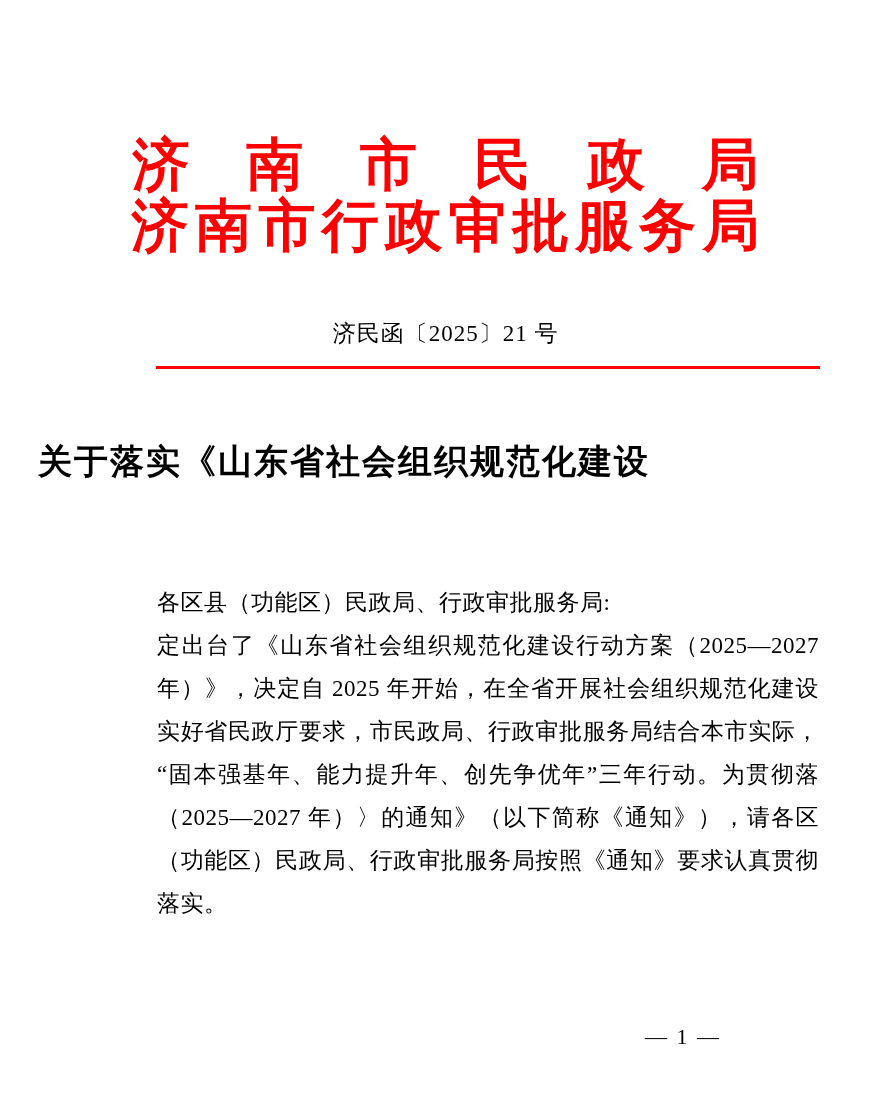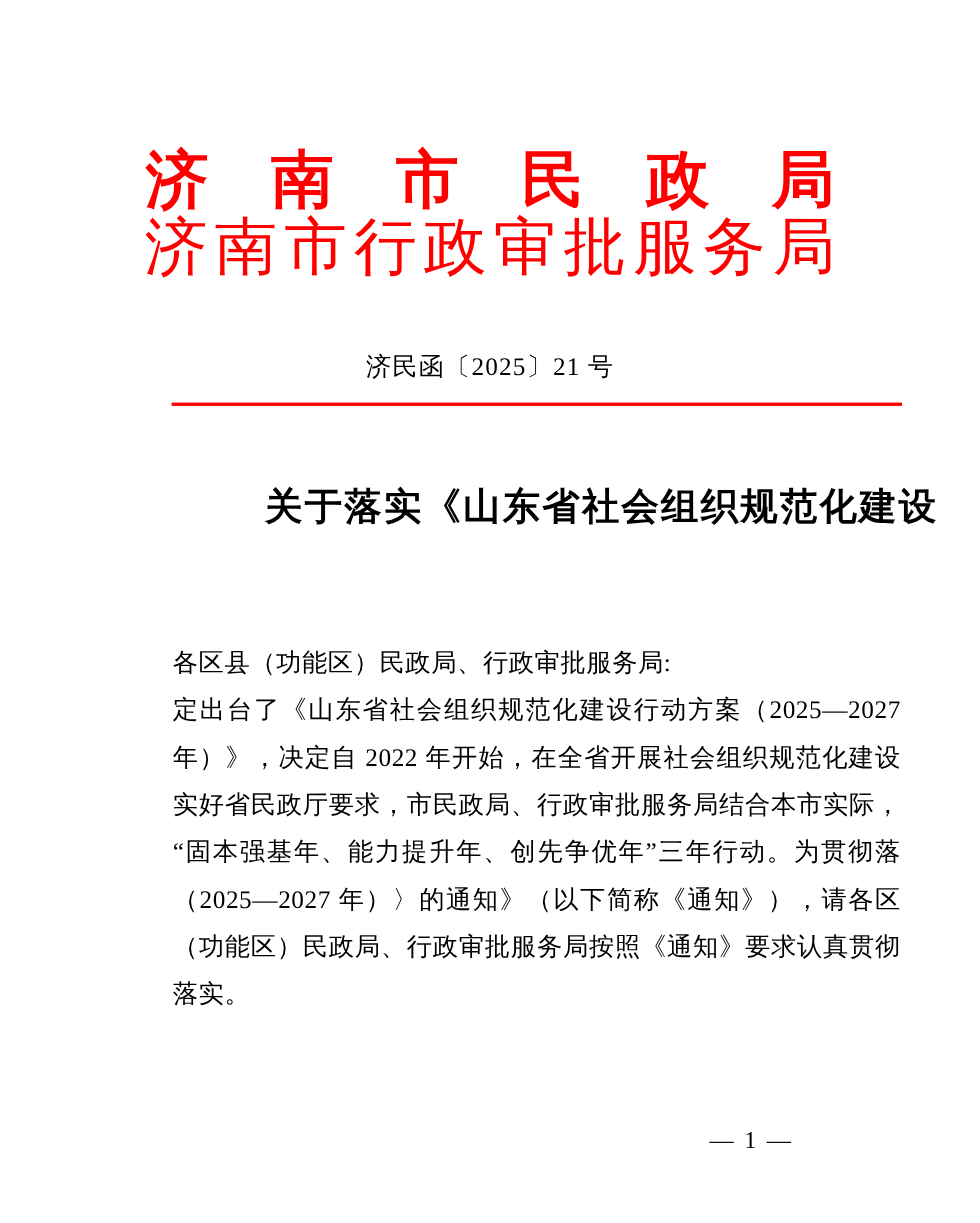--- a/index.html
+++ b/index.html
@@ -32,21 +32,21 @@
     line-height: 61px;
     color: var(--accent-red, #ff0000);
     text-align: justify;
     text-align-last: justify;
     white-space: nowrap;
   }
   .letterhead-line2 {
     width: 628px;
     margin: 0 auto;
     font-size: 57px;
-    font-weight: normal;
+    font-weight: bold;
     line-height: 62px;
     color: var(--accent-red, #ff0000);
     text-align: justify;
     text-align-last: justify;
     white-space: nowrap;
   }
   
   .doc-number {
     position: absolute;
     top: 318px;
@@ -65,21 +65,21 @@
     width: 664px;
     height: 3px;
     background: var(--accent-red, #ff0000);
   }
   
   .doc-title {
     position: absolute;
     top: 436px;
     left: 0;
     width: 100%;
-    text-align: right;
+    text-align: left;
     font-weight: bold;
     font-size: 34px;
     line-height: 52px;
     letter-spacing: 2px;
   }
   
   .body-text {
     position: absolute;
     top: 581px;
     left: 119px;
@@ -125,21 +125,21 @@
 
   <div class="red-rule"></div>
 
   <div class="doc-title">
     <div>关于落实《山东省社会组织规范化建设</div>
   </div>
 
   <div class="body-text">
     <div class="body-line short">各区县（功能区）民政局、行政审批服务局:</div>
     <div class="body-line">定出台了《山东省社会组织规范化建设行动方案（2025—2027</div>
-    <div class="body-line">年）》，决定自 2022 年开始，在全省开展社会组织规范化建设</div>
+    <div class="body-line">年）》，决定自 2025 年开始，在全省开展社会组织规范化建设</div>
     <div class="body-line">实好省民政厅要求，市民政局、行政审批服务局结合本市实际，</div>
     <div class="body-line">“固本强基年、能力提升年、创先争优年”三年行动。为贯彻落</div>
     <div class="body-line">（2025—2027 年）〉的通知》（以下简称《通知》），请各区县</div>
     <div class="body-line">（功能区）民政局、行政审批服务局按照《通知》要求认真贯彻</div>
     <div class="body-line short">落实。</div>
   </div>
 
   <div class="page-number">— 1 —</div>
 
 </div>

